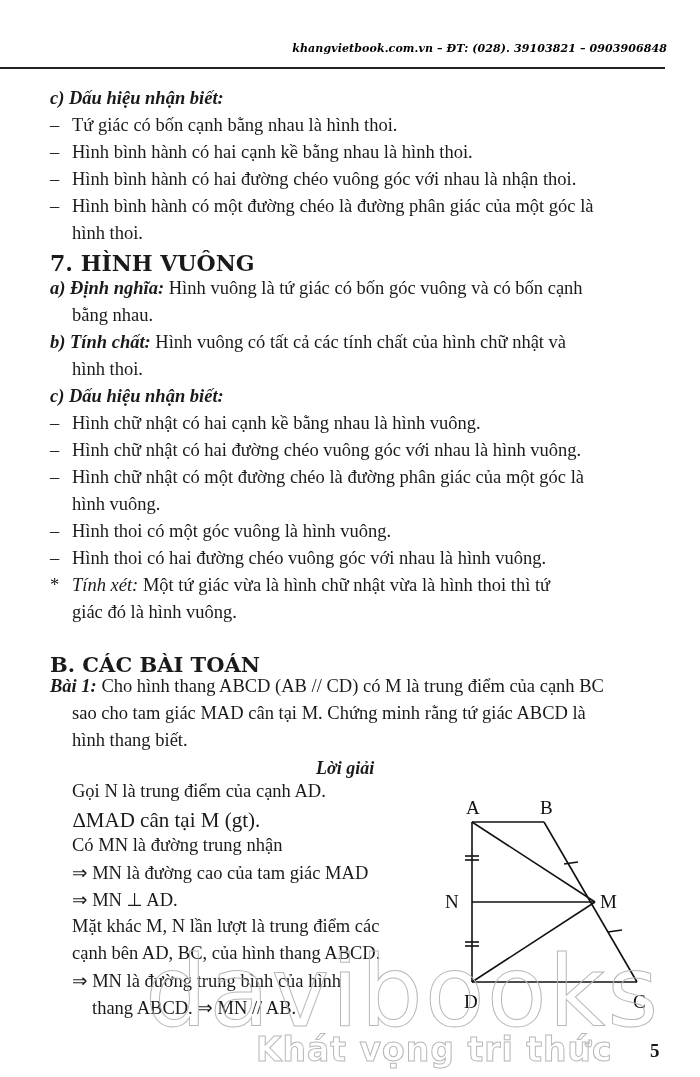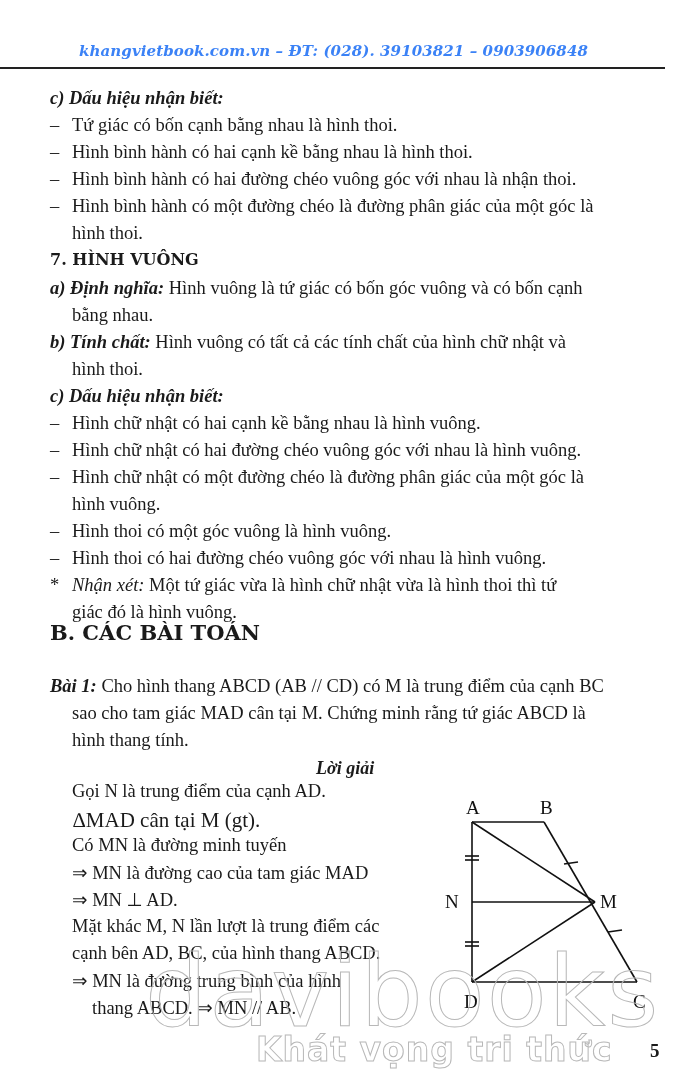--- a/index.html
+++ b/index.html
@@ -1,20 +1,20 @@
 <!DOCTYPE html>
 <html><head>
 <meta charset="utf-8">
 <style>
   html, body { margin: 0; padding: 0; background: #ffffff; }
   body { width: 700px; height: 1077px; position: relative; overflow: hidden;
          font-family: "DejaVu Serif", "Liberation Serif", serif; color: #1a1a1a; }
-  .header { position: absolute; left: 0; top: 42px; width: 667px; text-align: center;
+  .header { position: absolute; left: 0; top: 42px; width: 667px; text-align: right;
             font-family: "DejaVu Serif", serif; font-style: italic; font-weight: bold;
-            font-size: 15px; color: #3b82f6; letter-spacing: 0.1px; }
+            font-size: 11px; color: #000000; letter-spacing: 0.1px; }
   .header-rule { position: absolute; left: 0; top: 67px; width: 665px; height: 1.5px; background: #222; }
   .line { position: absolute; left: 50px; font-family: "Liberation Serif", serif; font-size: 18.5px; white-space: nowrap; }
   .dash { display: inline-block; width: 22px; }
   .ind { left: 72px; }
   .b { font-weight: bold; font-style: italic; }
   .i { font-style: italic; }
   .h2 { font-family: "DejaVu Serif", serif; font-weight: bold; font-size: 19.5px; }
   .watermark { position: absolute; font-family: "DejaVu Sans", sans-serif; color: transparent;
                -webkit-text-stroke: 1px #b8b8b8; }
   .wm-big { left: 145px; top: 935px; font-size: 98px; letter-spacing: 2px; }
@@ -29,44 +29,44 @@
 <div class="header">khangvietbook.com.vn – ĐT: (028). 39103821 – 0903906848</div>
 <div class="header-rule"></div>
 
 <div class="line b" style="top:88px">c) Dấu hiệu nhận biết:</div>
 <div class="line" style="top:115px"><span class="dash">–</span><span>Tứ giác có bốn cạnh bằng nhau là hình thoi.</span></div>
 <div class="line" style="top:142px"><span class="dash">–</span><span>Hình bình hành có hai cạnh kề bằng nhau là hình thoi.</span></div>
 <div class="line" style="top:169px"><span class="dash">–</span><span>Hình bình hành có hai đường chéo vuông góc với nhau là nhận thoi.</span></div>
 <div class="line" style="top:196px"><span class="dash">–</span><span>Hình bình hành có một đường chéo là đường phân giác của một góc là</span></div>
 <div class="line ind" style="top:223px">hình thoi.</div>
 
-<div class="line h2" style="top:250px; font-size:16px">7. HÌNH VUÔNG</div>
+<div class="line h2" style="top:250px; font-size:22px">7. HÌNH VUÔNG</div>
 <div class="line" style="top:278px"><span class="b">a) Định nghĩa:</span><span> Hình vuông là tứ giác có bốn góc vuông và có bốn cạnh</span></div>
 <div class="line ind" style="top:305px">bằng nhau.</div>
 <div class="line" style="top:332px"><span class="b">b) Tính chất:</span><span> Hình vuông có tất cả các tính chất của hình chữ nhật và</span></div>
 <div class="line ind" style="top:359px">hình thoi.</div>
 <div class="line b" style="top:386px">c) Dấu hiệu nhận biết:</div>
 <div class="line" style="top:413px"><span class="dash">–</span><span>Hình chữ nhật có hai cạnh kề bằng nhau là hình vuông.</span></div>
 <div class="line" style="top:440px"><span class="dash">–</span><span>Hình chữ nhật có hai đường chéo vuông góc với nhau là hình vuông.</span></div>
 <div class="line" style="top:467px"><span class="dash">–</span><span>Hình chữ nhật có một đường chéo là đường phân giác của một góc là</span></div>
 <div class="line ind" style="top:494px">hình vuông.</div>
 <div class="line" style="top:521px"><span class="dash">–</span><span>Hình thoi có một góc vuông là hình vuông.</span></div>
 <div class="line" style="top:548px"><span class="dash">–</span><span>Hình thoi có hai đường chéo vuông góc với nhau là hình vuông.</span></div>
-<div class="line" style="top:575px"><span class="dash">*</span><span class="i">Nhận xét:</span><span> Một tứ giác vừa là hình chữ nhật vừa là hình thoi thì tứ</span></div>
+<div class="line" style="top:575px"><span class="dash">*</span><span class="i">Tính xét:</span><span> Một tứ giác vừa là hình chữ nhật vừa là hình thoi thì tứ</span></div>
 <div class="line ind" style="top:602px">giác đó là hình vuông.</div>
 
-<div class="line h2" style="top:620px; font-size:21px">B. CÁC BÀI TOÁN</div>
+<div class="line h2" style="top:652px; font-size:21px">B. CÁC BÀI TOÁN</div>
 <div class="line" style="top:676px"><span class="b">Bài 1:</span><span> Cho hình thang ABCD (AB // CD) có M là trung điểm của cạnh BC</span></div>
 <div class="line ind" style="top:703px">sao cho tam giác MAD cân tại M. Chứng minh rằng tứ giác ABCD là</div>
-<div class="line ind" style="top:730px">hình thang tính.</div>
+<div class="line ind" style="top:730px">hình thang biết.</div>
 
 <div class="line b" style="top:758px; left:316px; font-size:18px">Lời giải</div>
 <div class="line" style="top:781px; left:72px">Gọi N là trung điểm của cạnh AD.</div>
 <div class="line" style="top:808px; left:73px; font-size:21px">∆MAD cân tại M (gt).</div>
-<div class="line" style="top:835px; left:72px">Có MN là đường minh tuyến</div>
+<div class="line" style="top:835px; left:72px">Có MN là đường trung nhận</div>
 <div class="line" style="top:862px; left:72px">⇒ MN là đường cao của tam giác MAD</div>
 <div class="line" style="top:889px; left:72px">⇒ MN ⊥ AD.</div>
 <div class="line" style="top:916px; left:72px">Mặt khác M, N lần lượt là trung điểm các</div>
 <div class="line" style="top:943px; left:72px">cạnh bên AD, BC, của hình thang ABCD.</div>
 <div class="line" style="top:970px; left:72px">⇒ MN là đường trung bình của hình</div>
 <div class="line" style="top:997px; left:92px">thang ABCD. ⇒ MN // AB.</div>
 
 <svg class="fig" width="230" height="230" viewBox="0 0 230 230">
   <g stroke="#111" stroke-width="1.6" fill="none">
 

